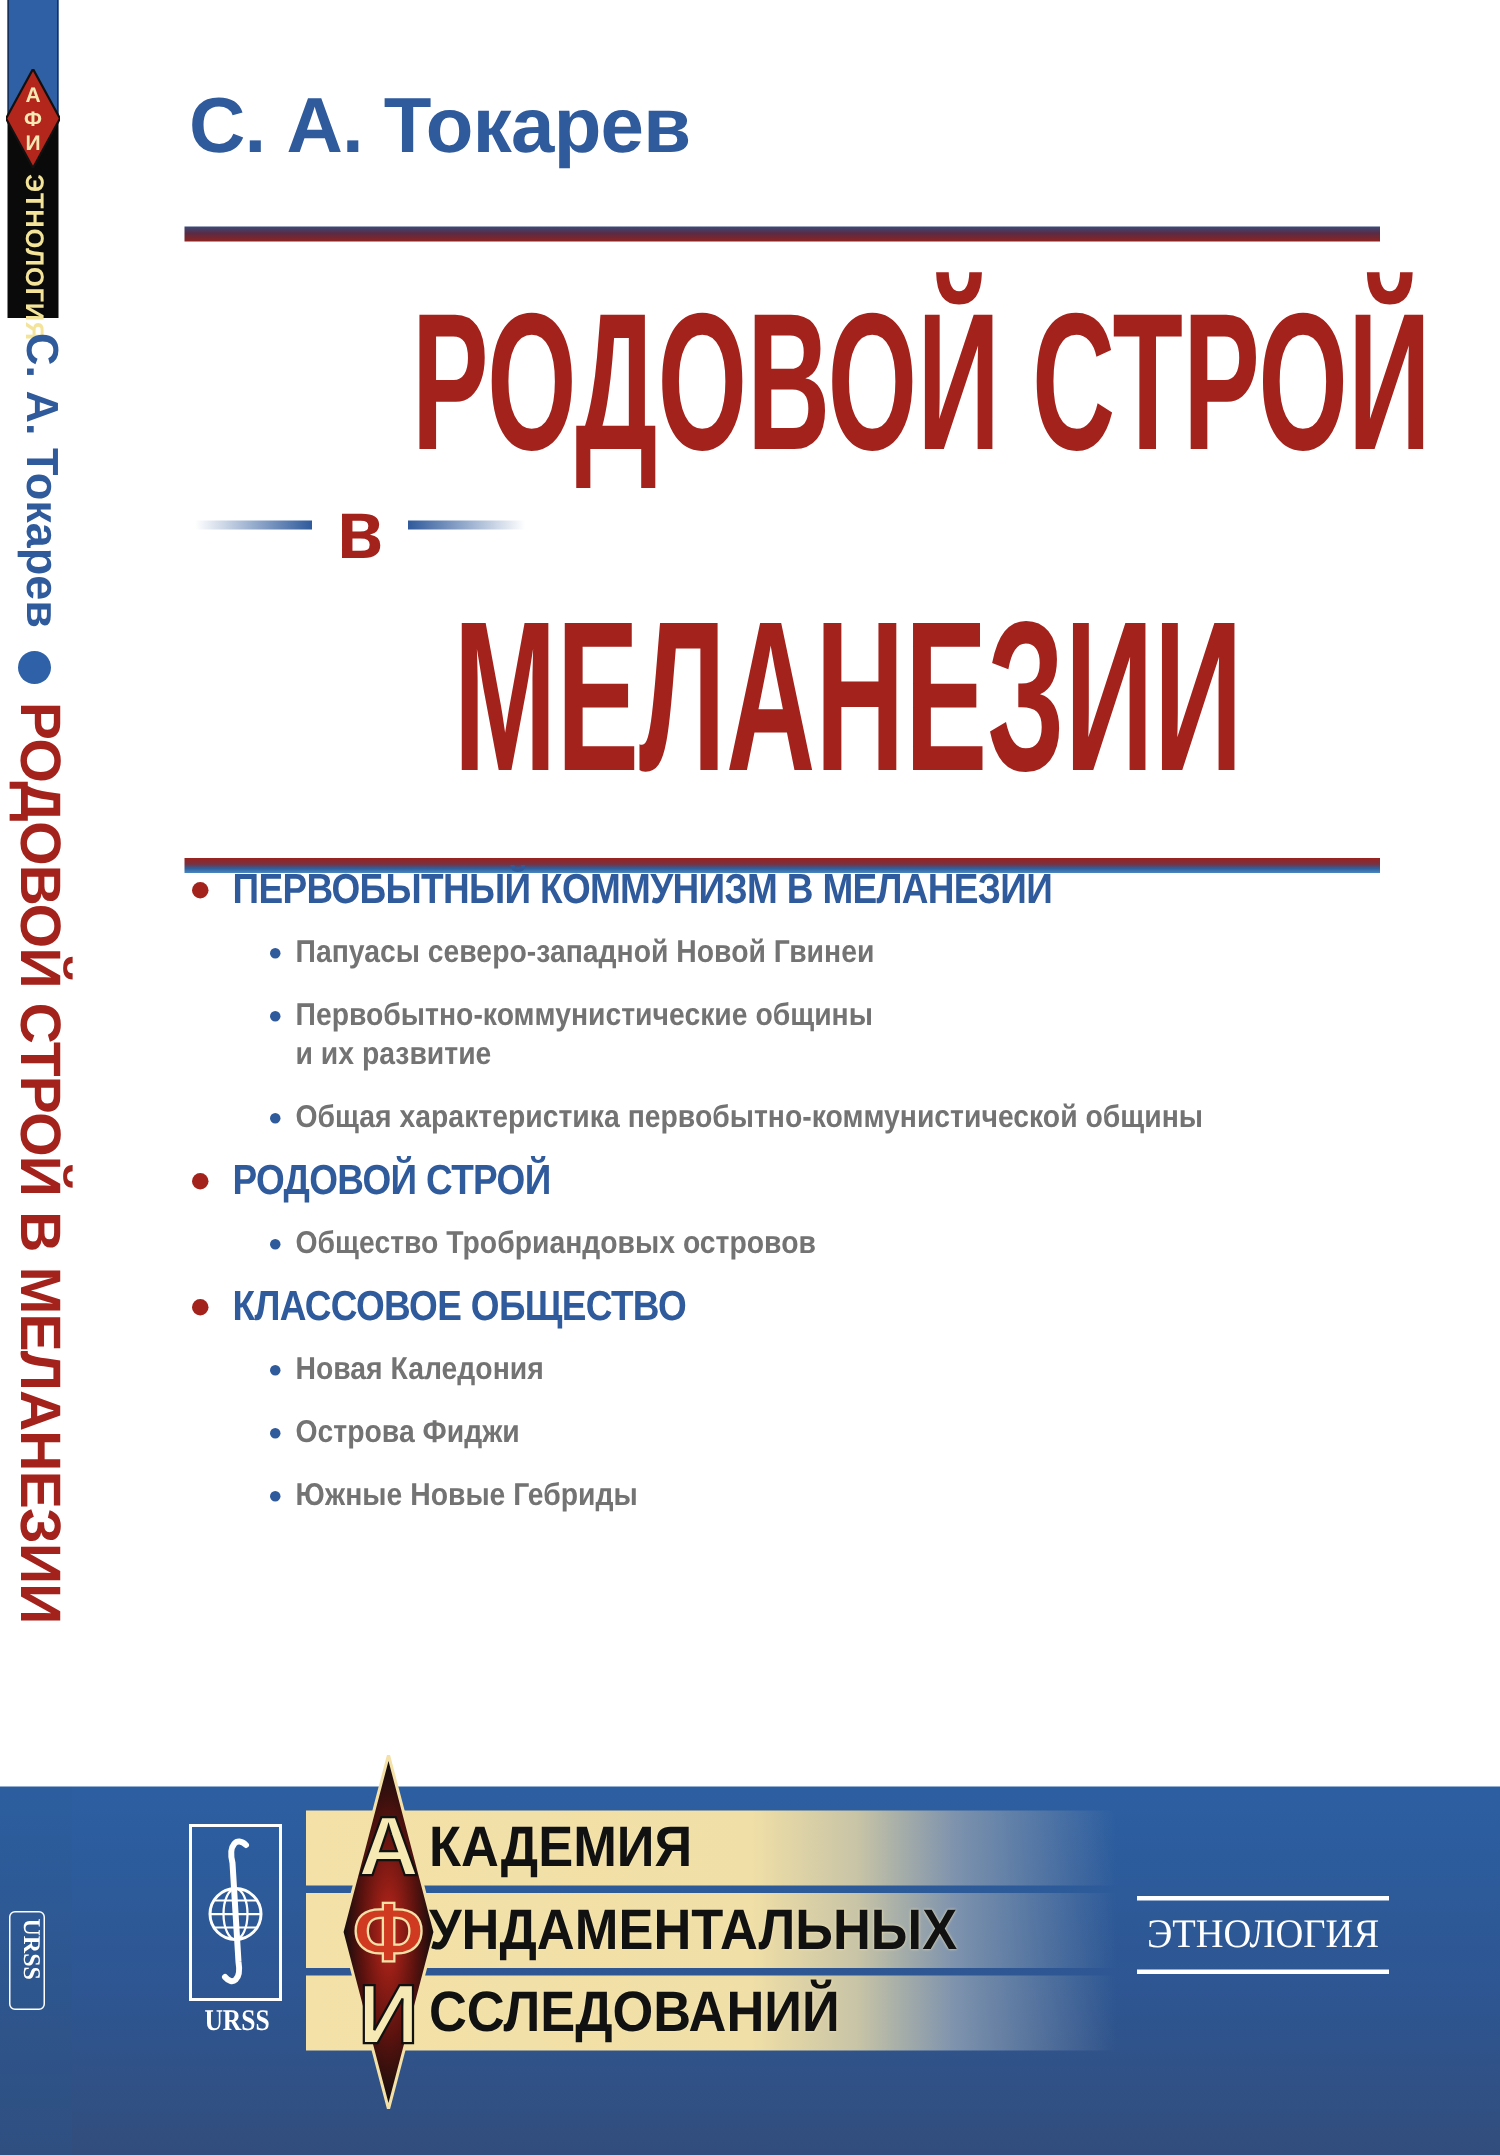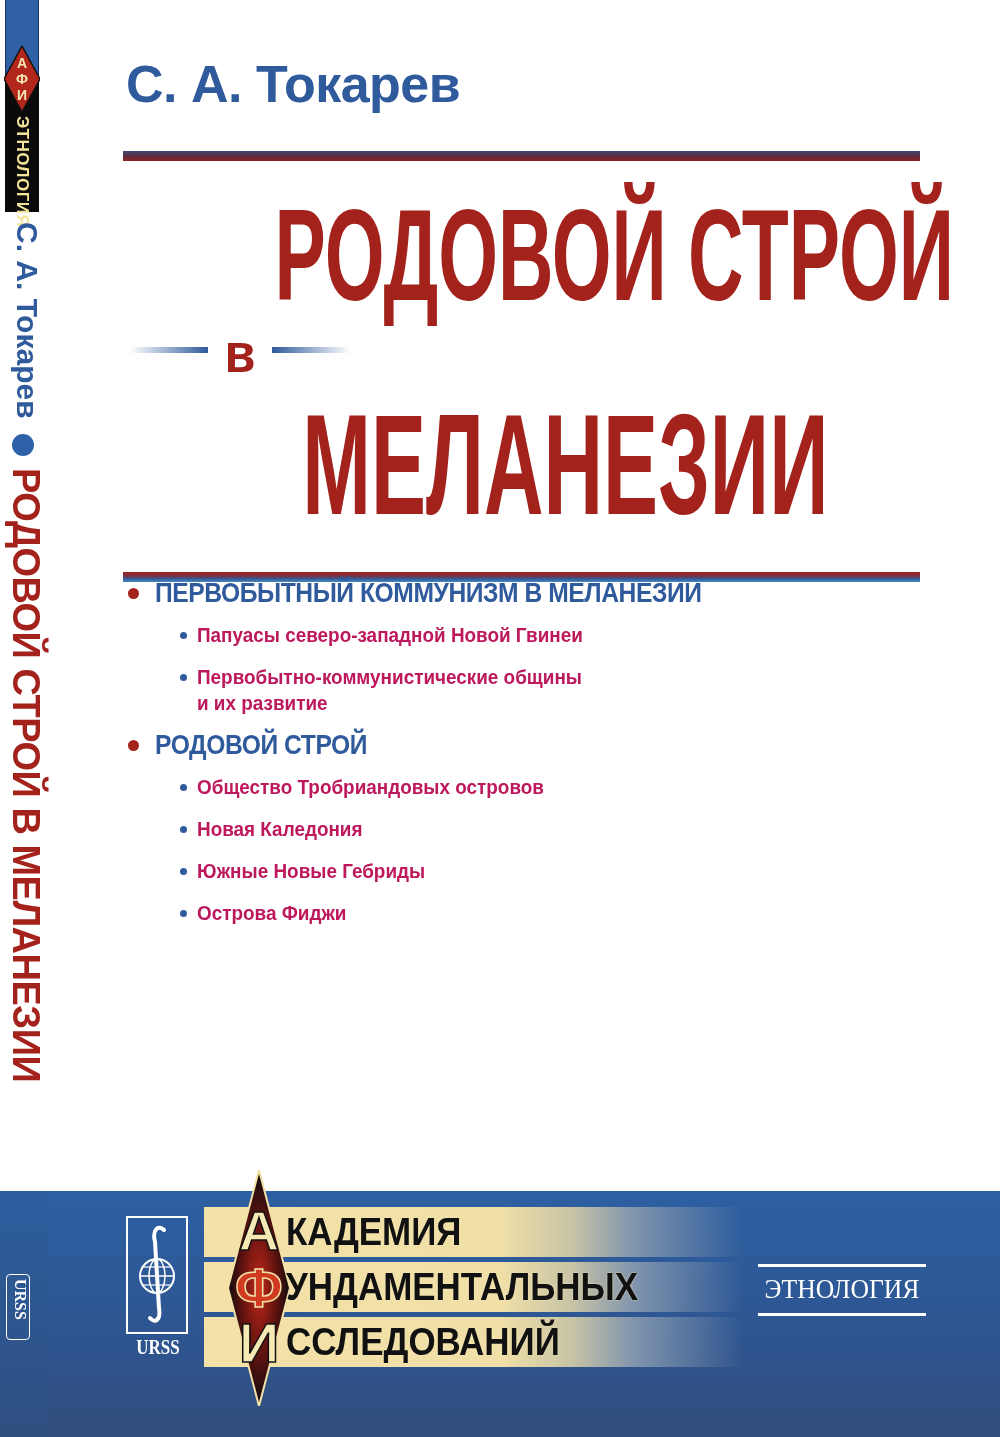--- a/index.html
+++ b/index.html
@@ -100,21 +100,21 @@
       display: flex; align-items: center; height: 42px;
       color: #2f5a9c; font-weight: bold; font-size: 28px; letter-spacing: -0.5px;
     }
     .toc-head .bullet {
       width: 11px; height: 11px; border-radius: 50%; background: #a4221c;
       margin-right: 16px; margin-left: 2px;
     }
     .toc-head .txt { display: inline-block; transform: scaleX(0.88); transform-origin: left center; white-space: nowrap; }
     .toc-sub {
       display: flex; align-items: flex-start; margin-left: 54px;
-      color: #be185d; font-weight: bold; font-size: 21px;
+      color: #737373; font-weight: bold; font-size: 21px;
       line-height: 26px; padding: 8px 0 8px 0;
     }
     .toc-sub .bullet {
       width: 7px; height: 7px; border-radius: 50%; background: #2f5a9c;
       margin-top: 10px; margin-right: 10px; flex-shrink: 0;
     }
     .toc-sub .txt { display: inline-block; transform: scaleX(0.9); transform-origin: left top; white-space: pre-line; }
 
     
     .band {
@@ -213,43 +213,51 @@
     </div>
     <div class="toc-sub">
         <span class="bullet"></span>
         <span class="txt">Папуасы северо-западной Новой Гвинеи</span>
       </div>
     <div class="toc-sub">
         <span class="bullet"></span>
         <span class="txt">Первобытно-коммунистические общины
 и их развитие</span>
       </div>
+    <div class="toc-sub">
+        <span class="bullet"></span>
+        <span class="txt">Общая характеристика первобытно-коммунистической общины</span>
+      </div>
   </div>
   <div class="toc-section">
     <div class="toc-head">
       <span class="bullet"></span>
       <span class="txt">РОДОВОЙ СТРОЙ</span>
     </div>
     <div class="toc-sub">
         <span class="bullet"></span>
         <span class="txt">Общество Тробриандовых островов</span>
       </div>
   </div>
   <div class="toc-section">
+    <div class="toc-head">
+      <span class="bullet"></span>
+      <span class="txt">КЛАССОВОЕ ОБЩЕСТВО</span>
+    </div>
     <div class="toc-sub">
         <span class="bullet"></span>
         <span class="txt">Новая Каледония</span>
       </div>
     <div class="toc-sub">
         <span class="bullet"></span>
+        <span class="txt">Острова Фиджи</span>
+      </div>
+    <div class="toc-sub">
+        <span class="bullet"></span>
         <span class="txt">Южные Новые Гебриды</span>
-      </div>
-    <div class="toc-sub">
-        <span class="bullet"></span>
-        <span class="txt">Острова Фиджи</span>
       </div>
   </div>
 </div>
 
 <div class="band"></div>
 
 <div class="urss-logo">
   <div class="urss-box">
     <svg width="58" height="114" viewBox="0 0 58 114">
       <path d="M36,12 C30,6 24,12 27,24 L31,90 C33,102 27,106 22,100" fill="none" stroke="#fff" stroke-width="4" stroke-linecap="round"></path>

